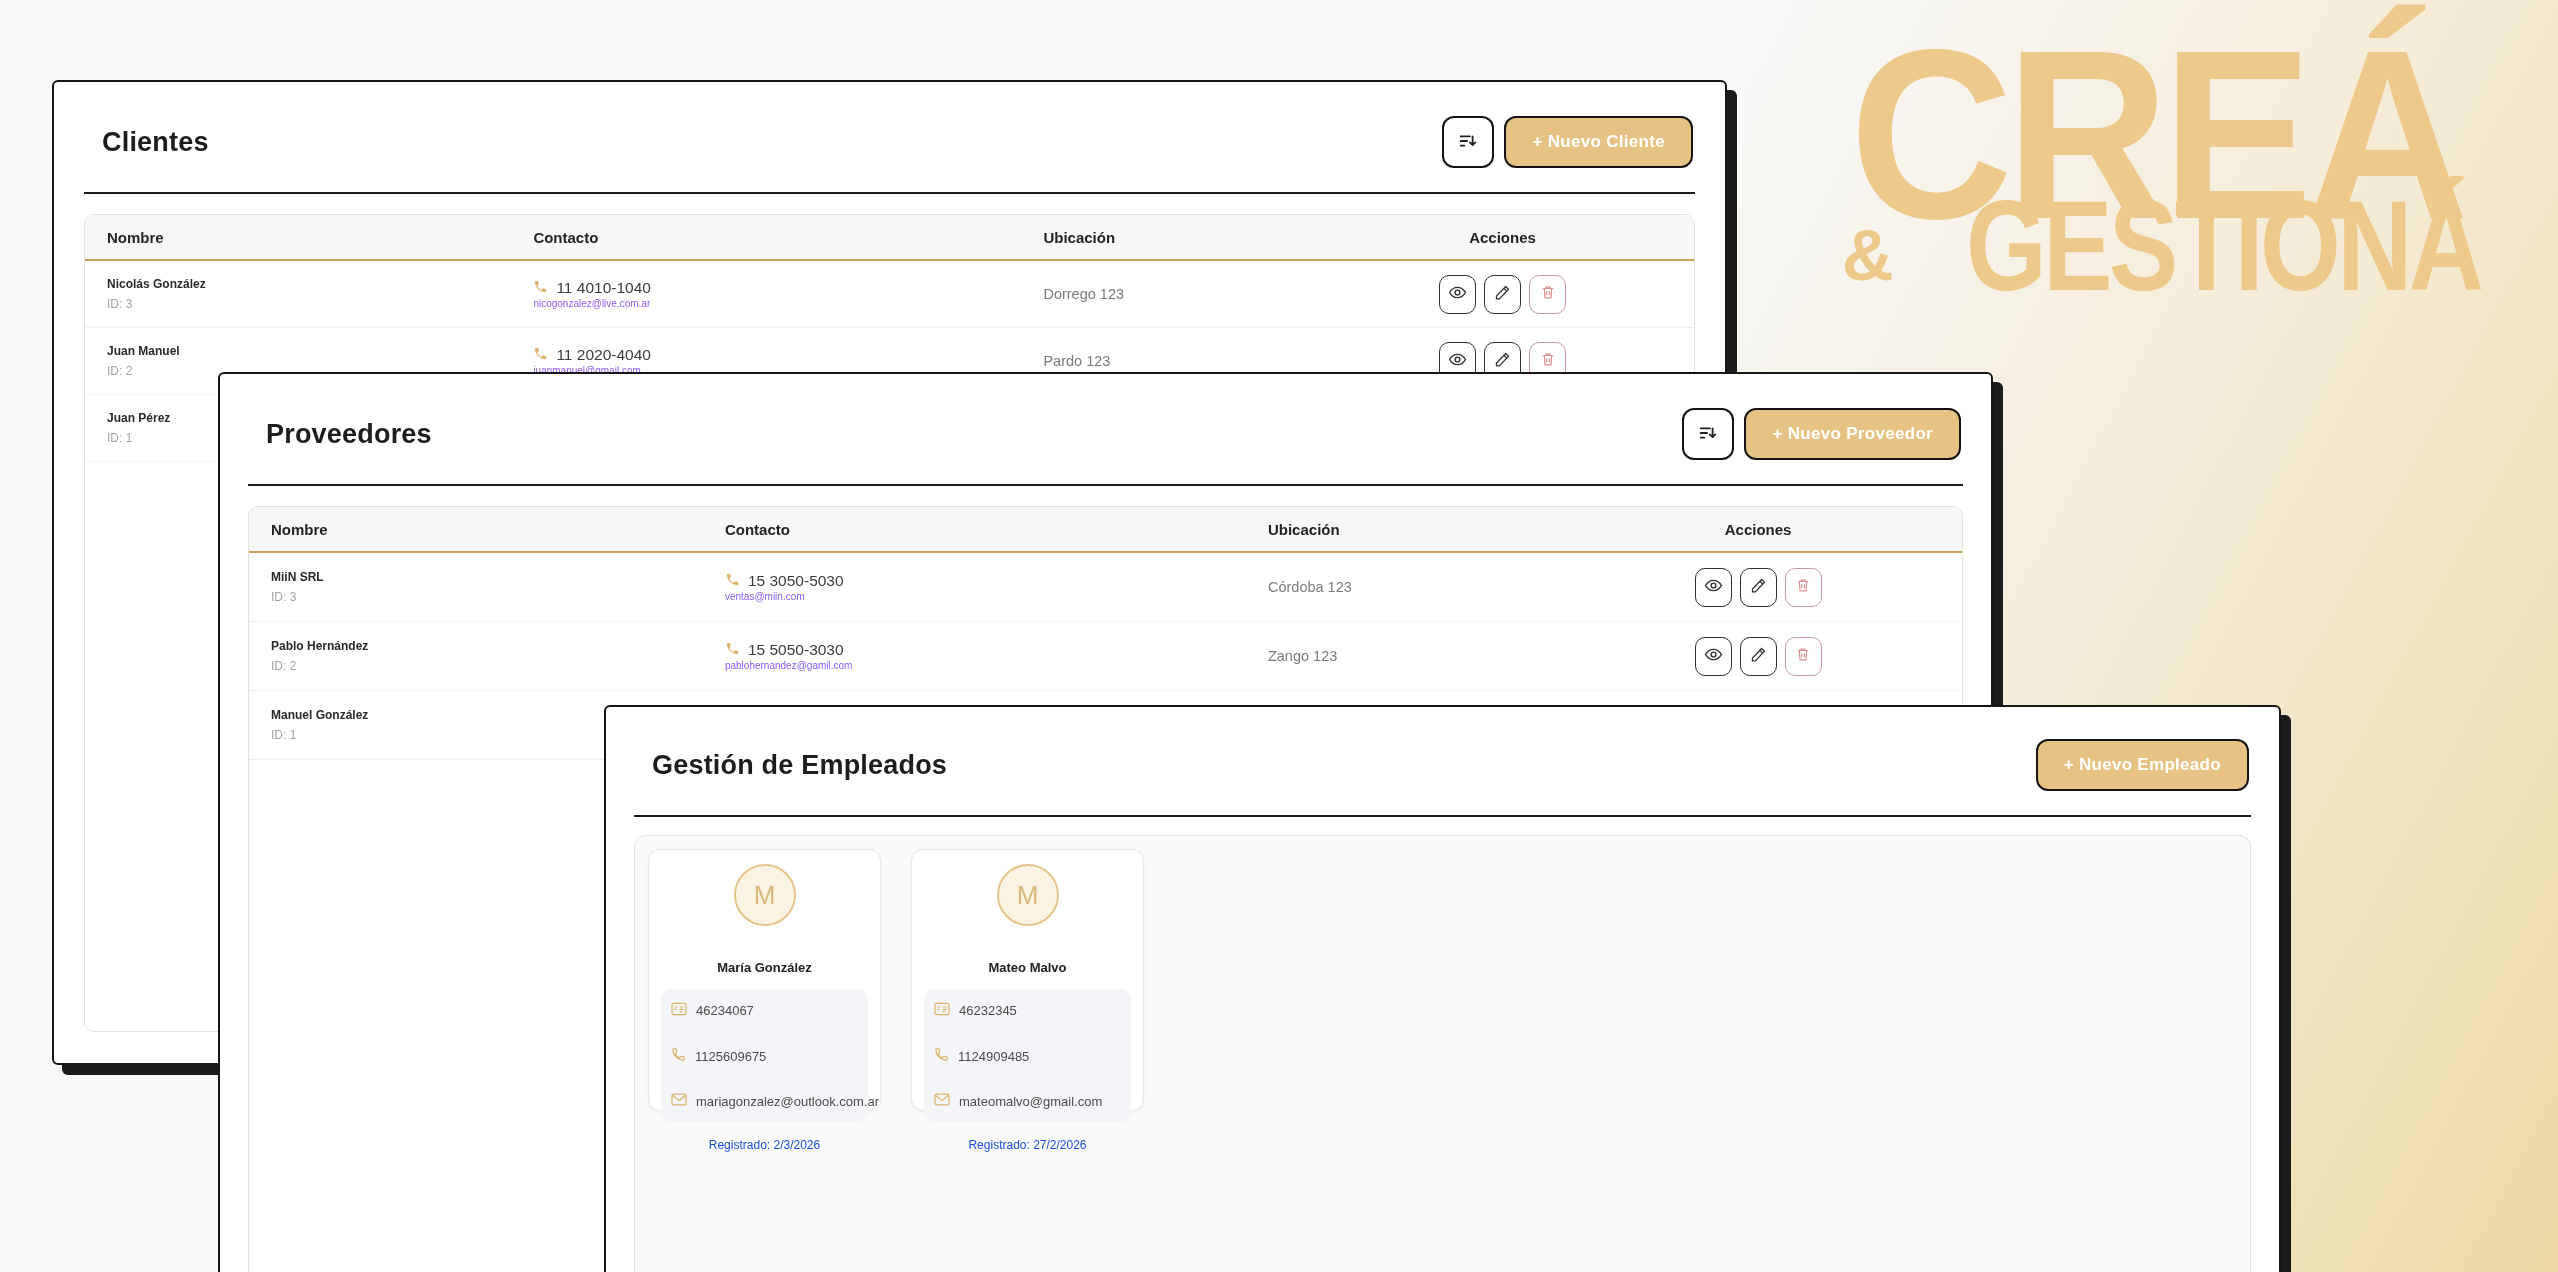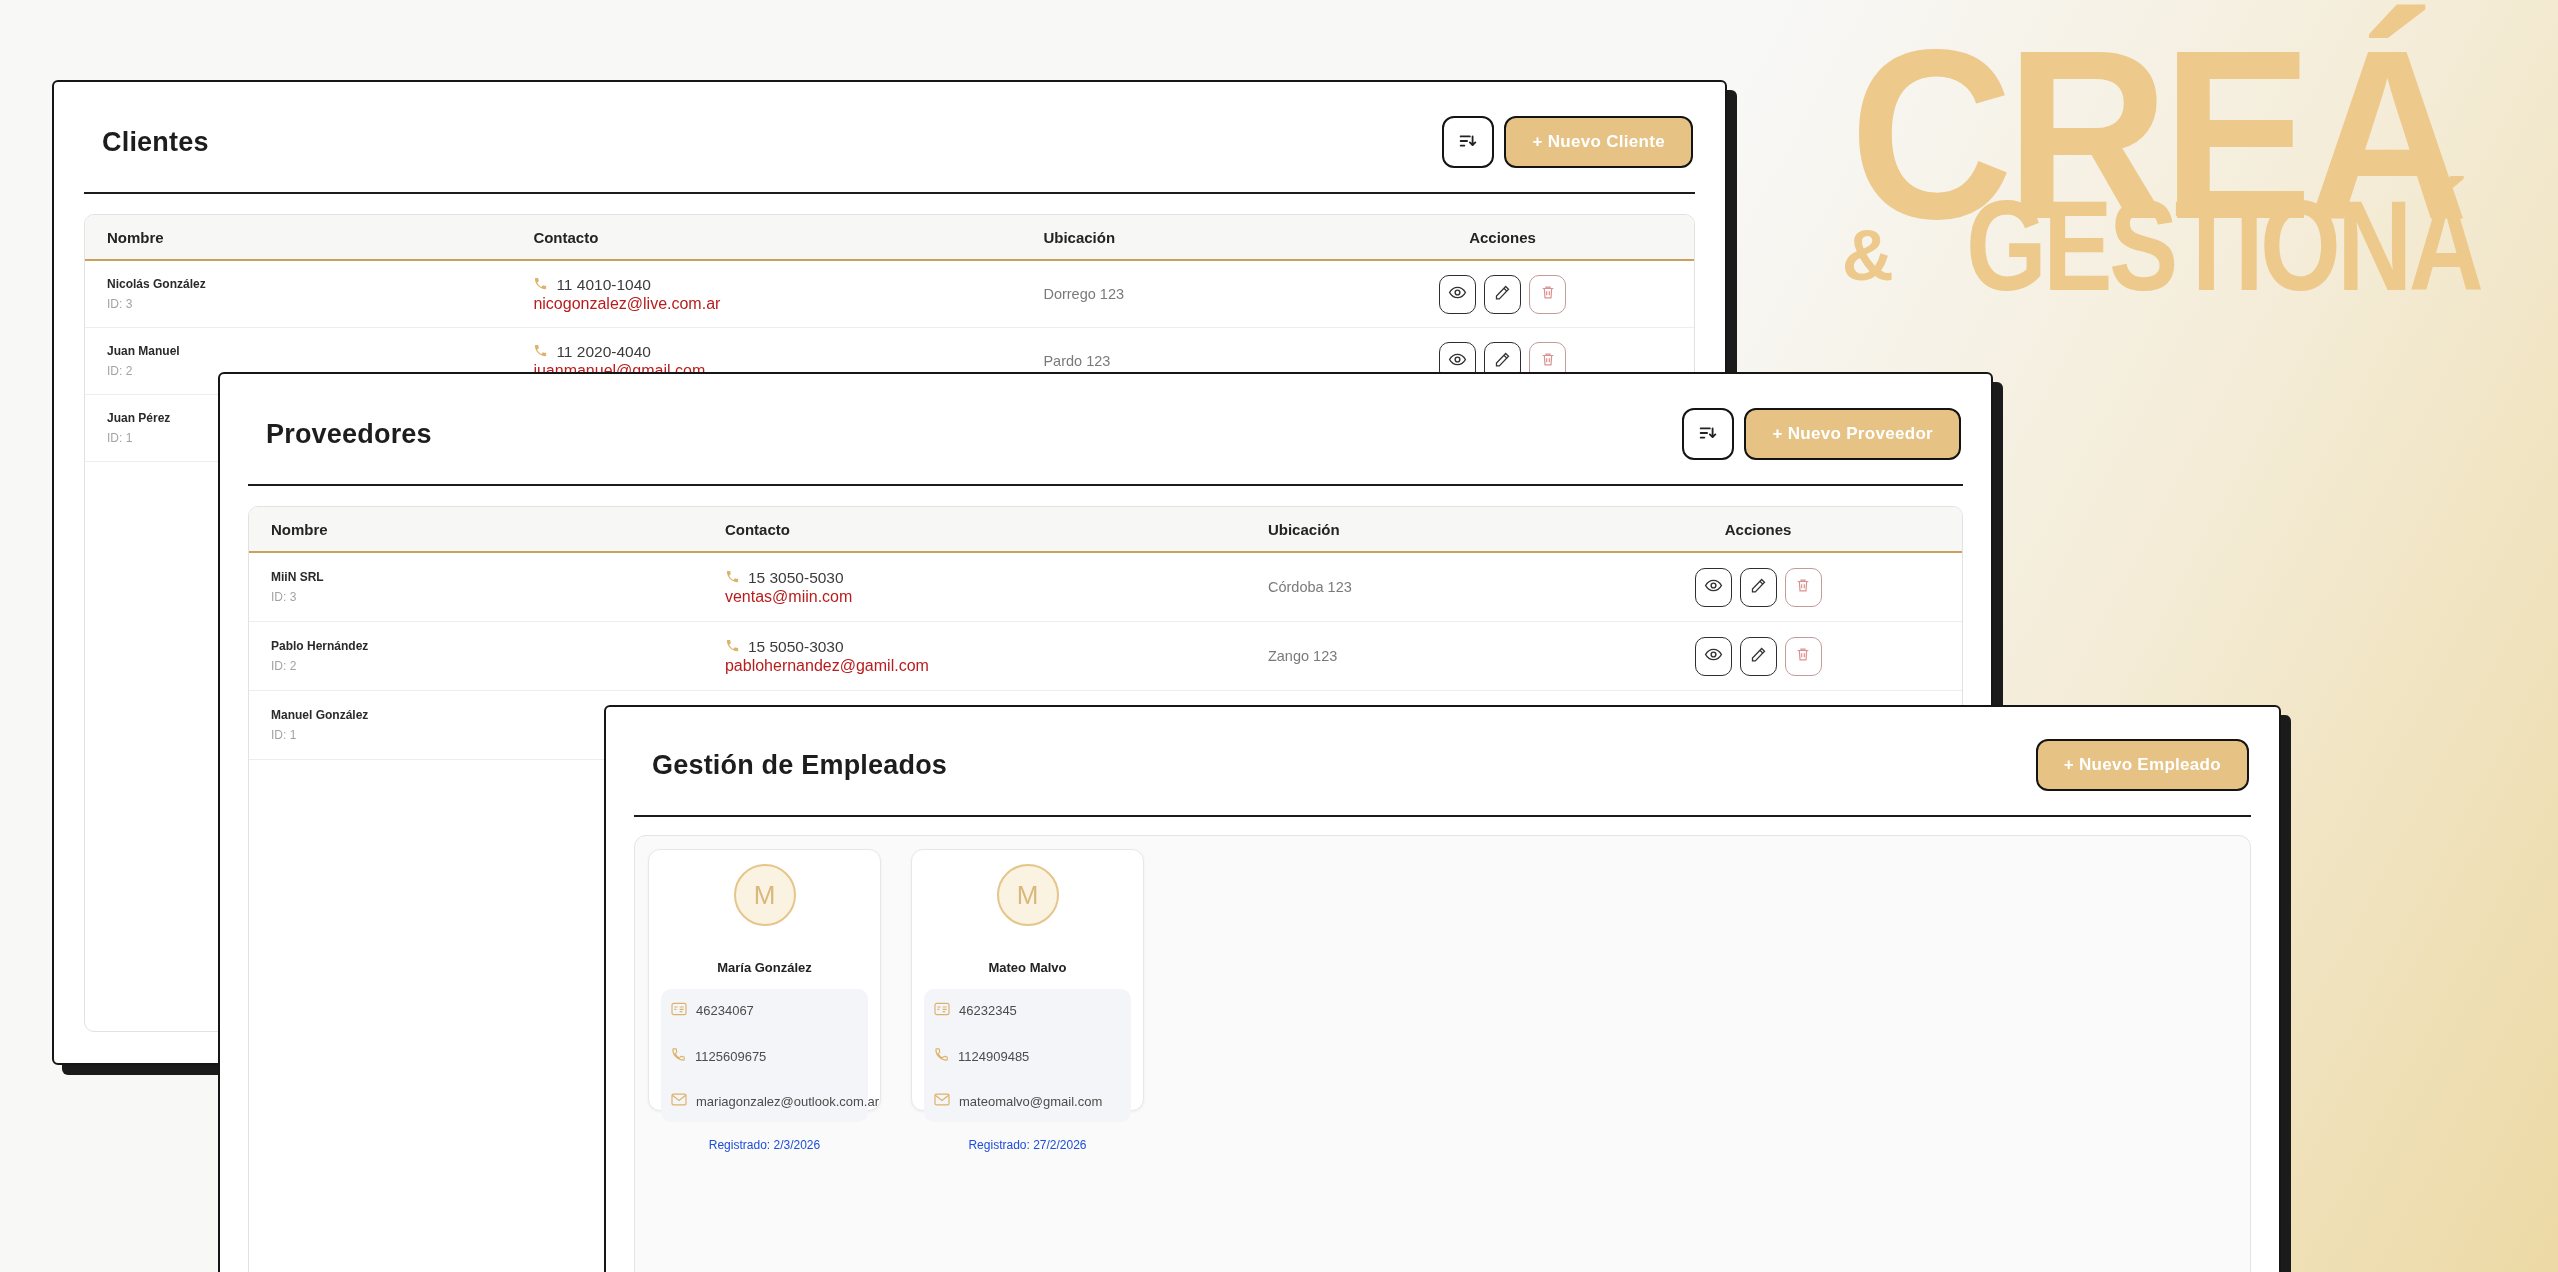--- a/index.html
+++ b/index.html
@@ -34,21 +34,21 @@
   #win-proveedores .table{height:860px;}
   .thead,.trow{display:grid; grid-template-columns:26.5% 31.7% 18% 23.8%; align-items:center;}
   .thead{background:#f7f7f6; border-bottom:2px solid #c9a15b; height:44px; font-size:15px; font-weight:700; color:#242424;}
   .th,.cell{padding-left:22px; box-sizing:border-box;}
   .th-actions{text-align:center; padding-left:0;}
   .trow{height:66px; border-bottom:1px solid #ededed;}
   #win-proveedores .trow{height:68px;}
   .row-name{font-size:12px; font-weight:700; color:#2a2a2a;}
   .row-id{font-size:12px; color:#a3a3a3; margin-top:6px;}
   .phone-line{display:flex; align-items:flex-start; gap:8px; font-size:15.5px; color:#3c3c3c;}
-  .row-email{font-size:16px; color:#b91c1c; }
+  .row-email{font-size:10px; color:#8b5cf6; }
   .loc{font-size:14.5px; color:#7a7a7a;}
   .actions-cell{display:flex; gap:8px; justify-content:center; padding-left:0;}
   .action-btn{width:37px; height:39px; border:1.6px solid #2e2e2e; border-radius:10px; background:#fff; display:flex; align-items:center; justify-content:center; cursor:pointer;}
   .action-btn.delete{border-color:#c49a9a;}
 
   
   .cards-panel{margin-top:18px; background:#fafafa; border:1px solid #e4e4e4; border-radius:12px; padding:13px; height:540px; display:flex; gap:30px; align-items:flex-start; box-sizing:border-box;}
   .emp-card{width:233px; height:262px; background:#fff; border:1px solid #e7e7e7; border-radius:12px; padding:14px 12px 0; box-sizing:border-box; box-shadow:0 1px 3px rgba(0,0,0,.05);}
   .avatar{width:58px; height:58px; border-radius:50%; border:2px solid #e5c58a; background:#fbf3e2; color:#d9b87c; font-size:26px; display:flex; align-items:center; justify-content:center; margin:0 auto;}
   .emp-name{text-align:center; font-weight:700; font-size:13px; color:#222; margin-top:34px;}

